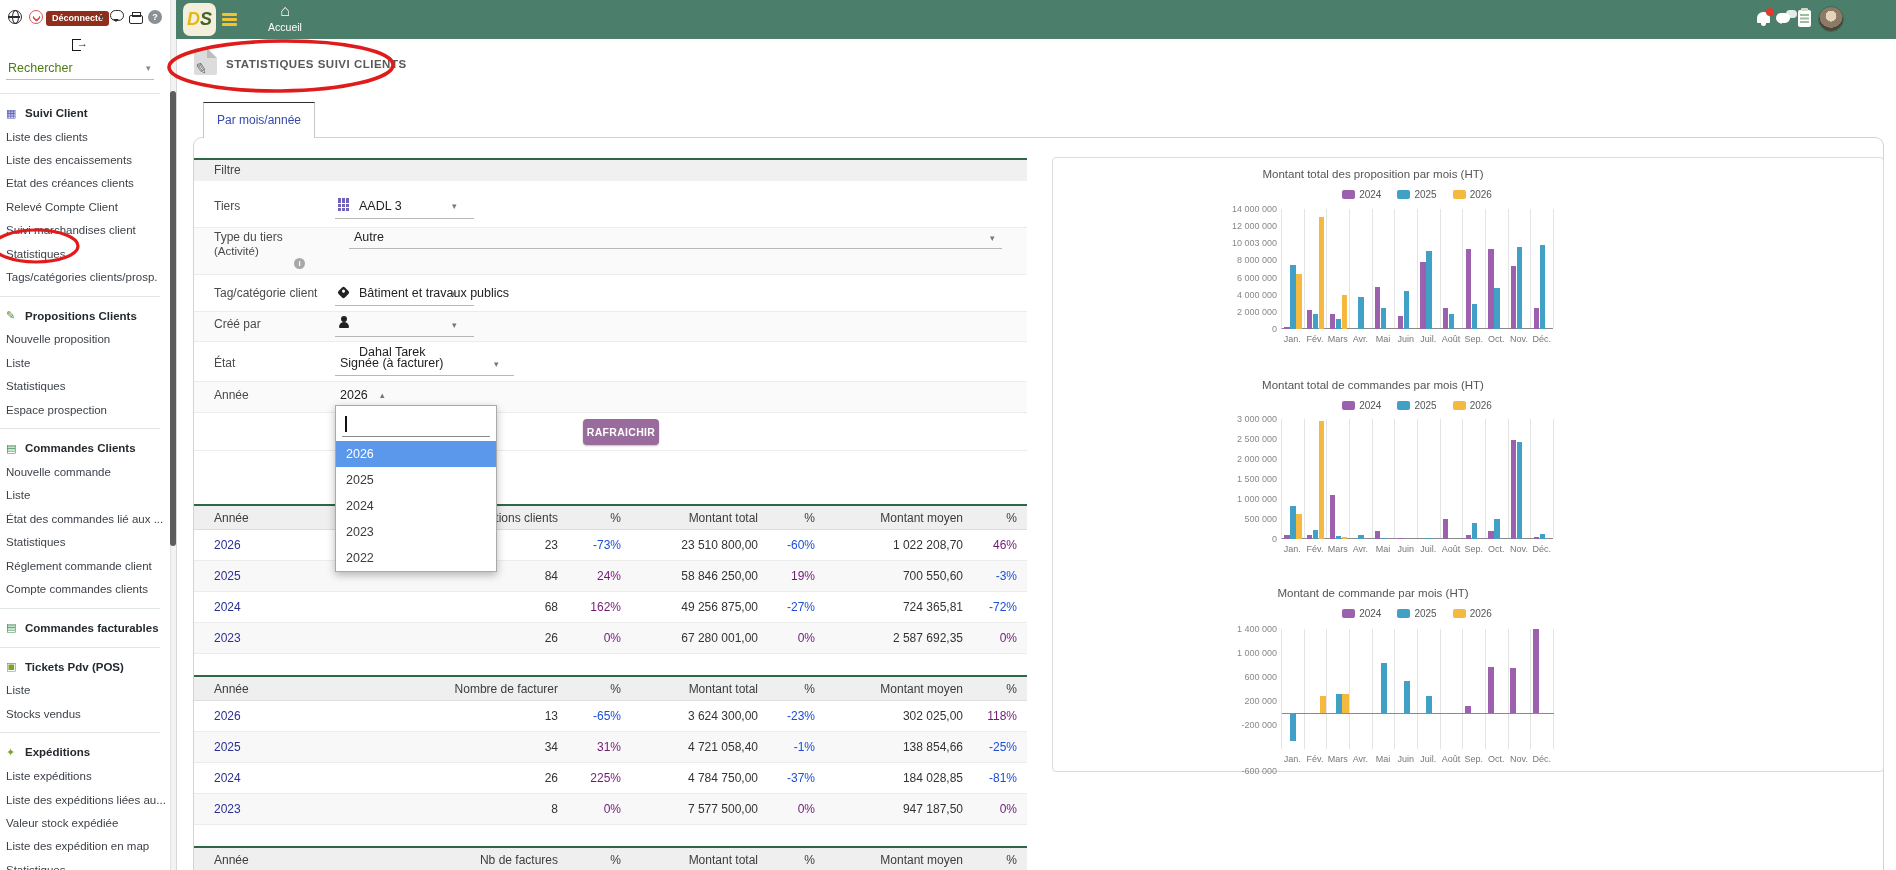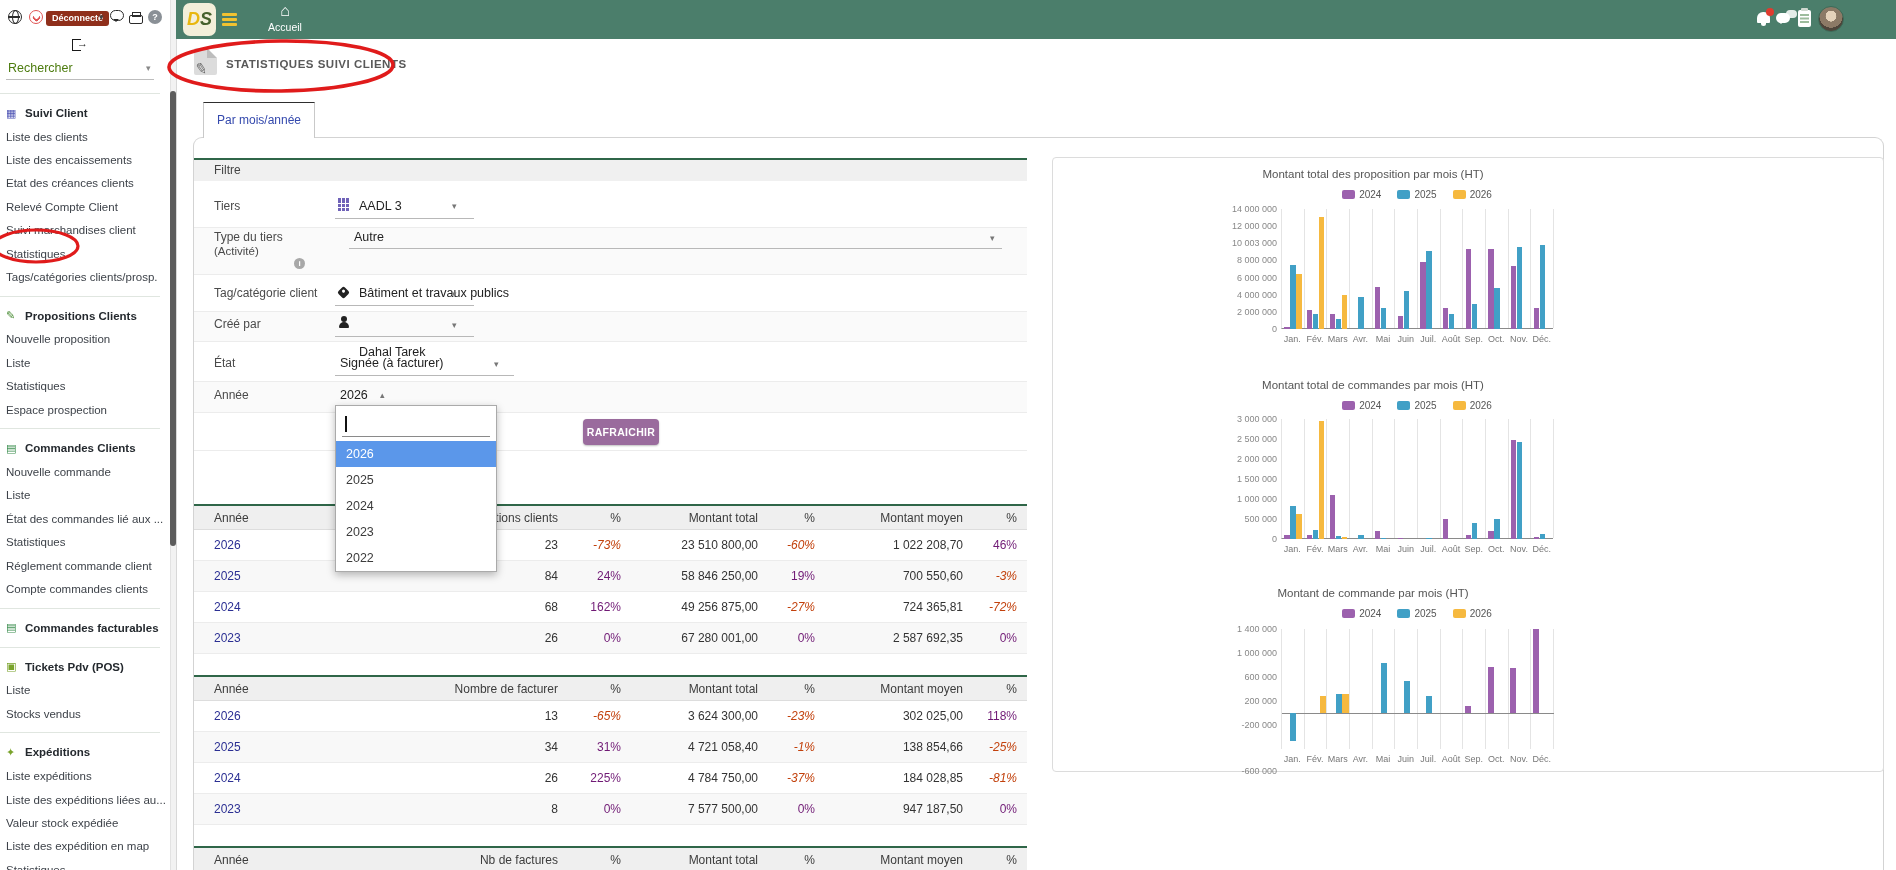--- a/index.html
+++ b/index.html
@@ -104,21 +104,21 @@
   .stat-table { position:absolute; left:0; width:833px; }
   .trow, .thead { display:grid; grid-template-columns:130px 236px 63px 137px 57px 148px 62px; align-items:center; }
   .thead { height:26px; background:#efefef; border-top:2px solid #2f6648; border-bottom:1px solid #ddd;
     font-size:12px; color:#3c3c3c; }
   .trow { height:31px; border-bottom:1px solid #ececec; font-size:12px; color:#333; }
   .trow.alt { background:#f8f8f8; }
   .c0 { padding-left:20px; text-align:left; }
   .cr { text-align:right; padding-right:2px; }
   .c6 { padding-right:10px; }
   .year-link { color:#2b2f93; cursor:pointer; }
-  .pos { color:#701a75; } .neg { color:#c2410c;font-style:italic; }
+  .pos { color:#701a75; } .neg { color:#1d4ed8; }
   #table1 { top:366px; } #table2 { top:537px; } #table3 { top:708px; }
 
   
   #year-dd { position:absolute; left:335px; top:405px; width:162px; height:167px; background:#fff;
     border:1px solid #aaa; box-shadow:0 3px 8px rgba(0,0,0,.28); z-index:20; }
   #year-dd .inp-wrap { position:relative; margin:6px 6px 4px 6px; height:25px; border-bottom:1px solid #8a8a8a; }
   #year-dd input { width:100%; height:100%; border:none; outline:none; font-size:13px; font-family:inherit; }
   #year-dd .cursor { position:absolute; left:3px; top:4px; width:1.5px; height:16px; background:#111; }
   .dd-opt { height:26px; line-height:26px; padding-left:10px; font-size:12.5px; color:#3c3c3c; cursor:pointer; }
   .dd-opt.sel { background:#5b97ea; color:#fff; }

